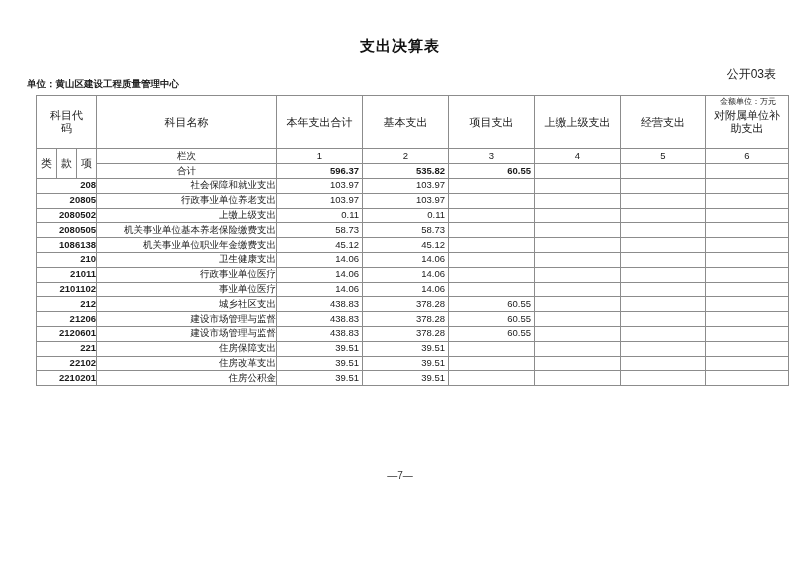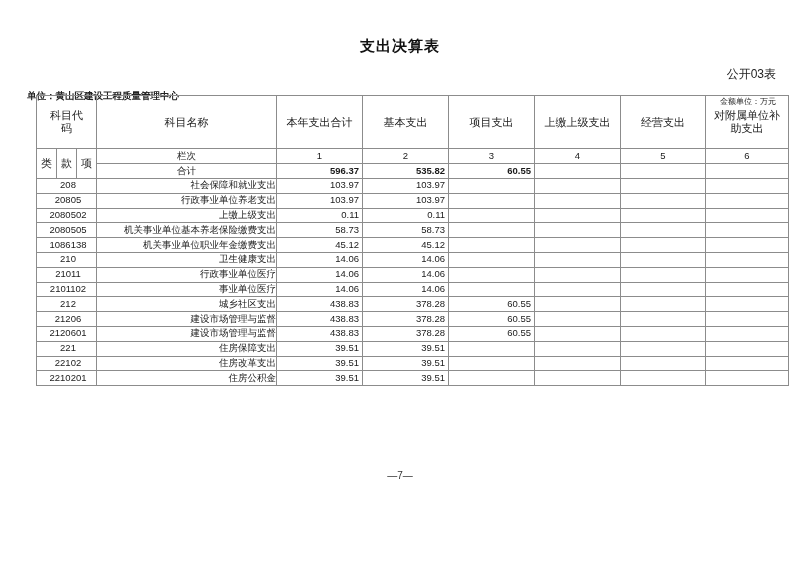--- a/index.html
+++ b/index.html
@@ -27,21 +27,20 @@
     top: 66px; right: 24px;
     font-size: 12px;
     color: #222;
   }
   .unit-line {
     position: absolute;
     top: 78px; left: 27px;
     font-size: 9.5px;
     font-weight: bold;
     color: #222;
-    margin-top: 12px;
   }
   .amount-unit {
     position: absolute;
     top: 96px; right: 24px;
     font-size: 8px;
     color: #222;
   }
   table.report {
     position: absolute;
     top: 95px; left: 36px;
@@ -69,21 +68,21 @@
     font-weight: normal;
     text-align: center;
     vertical-align: middle;
     color: #1a1a1a;
   }
   tr.index-row td, tr.total-row td { height: 15px; font-size: 9.5px; margin-top: 47px; }
   td.center-cell { text-align: center; vertical-align: middle; }
   td.num-cell { text-align: right; vertical-align: middle; padding-right: 3px; font-size: 9.5px; }
   tr.total-row td.num-cell { font-weight: bold; }
   tbody td { height: 14.8px; font-size: 9.5px; vertical-align: middle; }
-  tbody td.code-cell { text-align: center; padding-left: 3px; }
+  tbody td.code-cell { text-align: right; padding-left: 3px; font-weight: bold; }
   tbody td.name-cell { text-align: right; padding-left: 4px; }
   .page-number {
     position: absolute;
     top: 470px; left: 0; right: 0;
     text-align: center;
     font-size: 10px;
     color: #333;
   }
 </style>
 </head>

